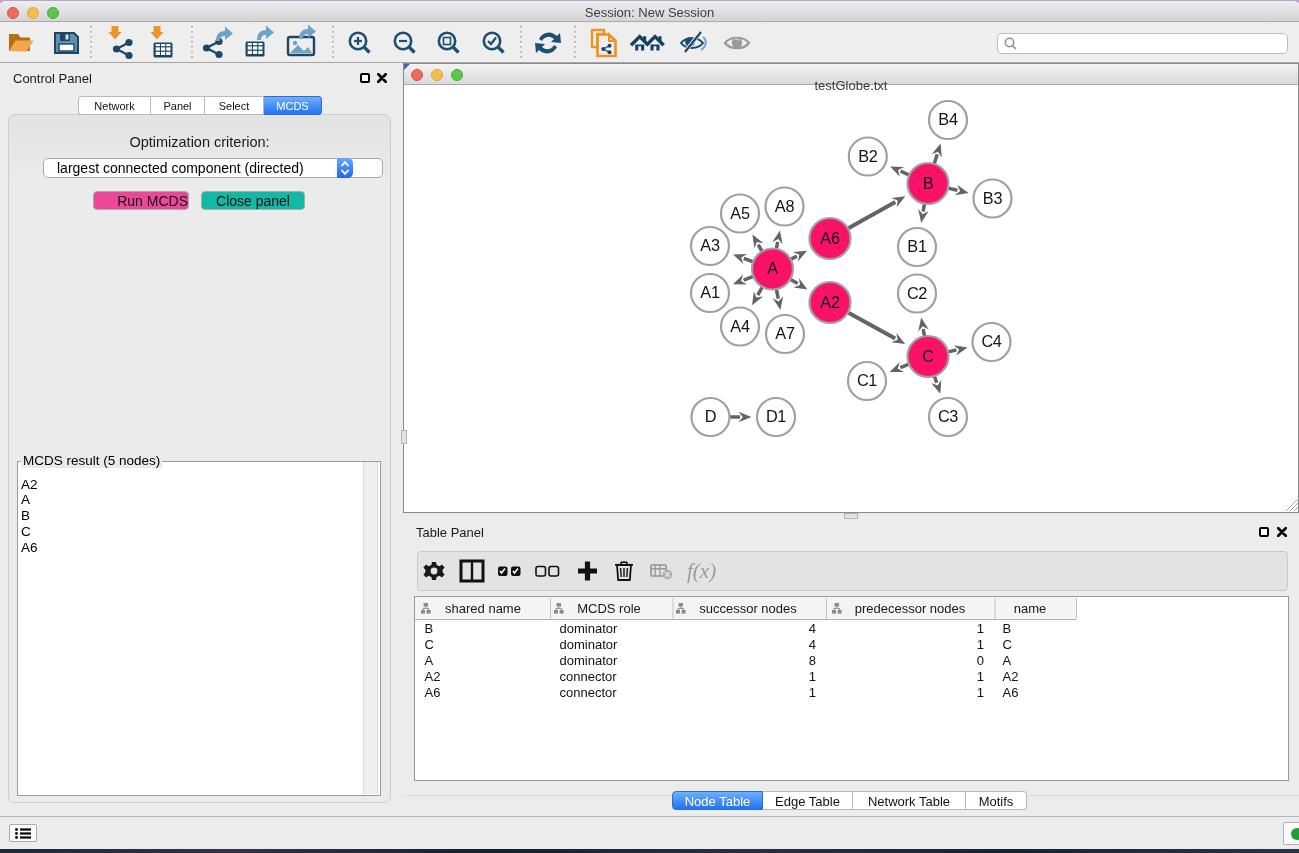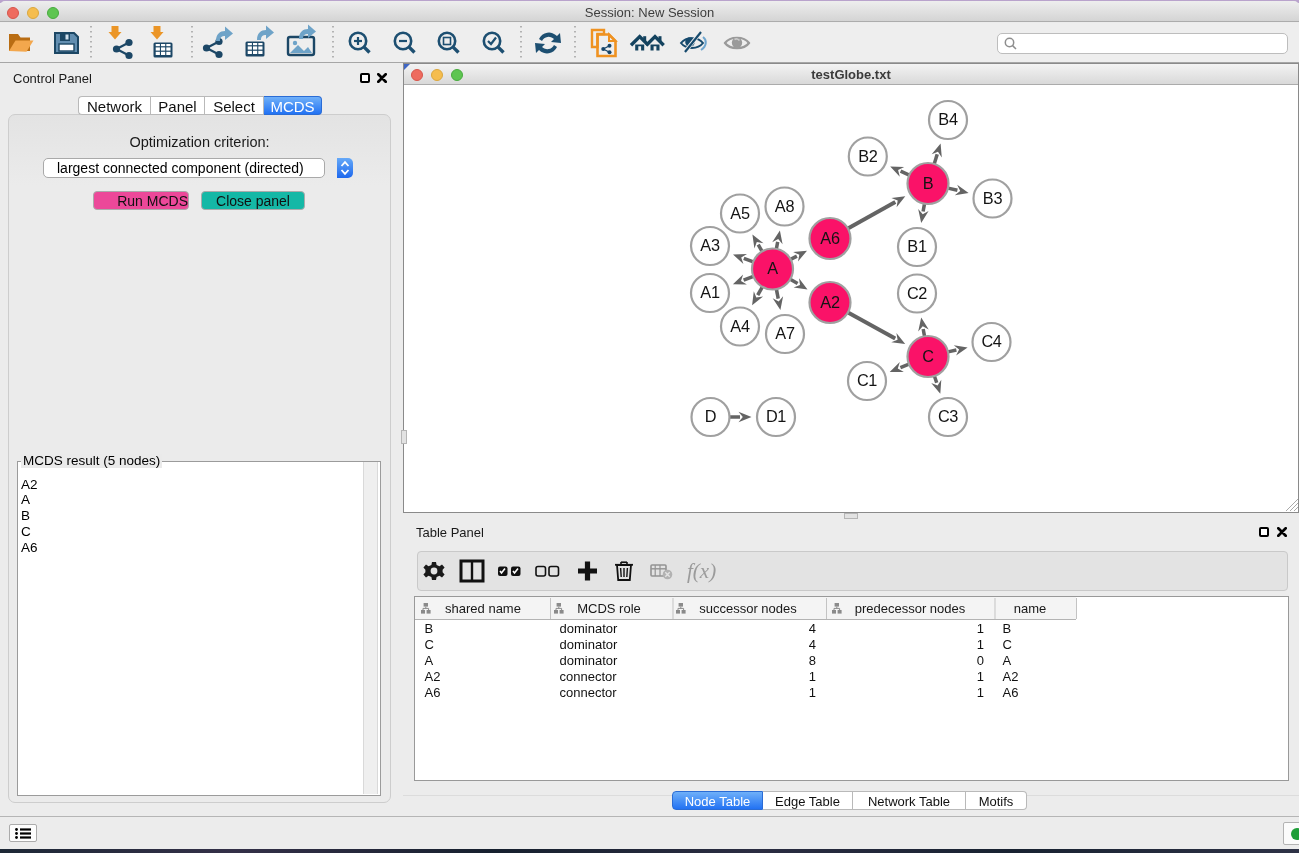--- a/index.html
+++ b/index.html
@@ -142,29 +142,29 @@
 
 <div class="abs" style="left:0;top:64px;width:403px;height:752px;background:#ececec"></div>
 <div class="abs" style="left:13px;top:71px;font-size:13px;color:#1a1a1a">Control Panel</div>
 <div class="abs" style="left:360px;top:73px;width:10px;height:10px;border:2px solid #000;border-radius:2px;background:#fff"></div>
 <svg class="abs" style="left:377px;top:73px" width="10" height="10" viewBox="0 0 10 10">
     <path d="M1.3 1.3 L8.7 8.7 M8.7 1.3 L1.3 8.7" stroke="#000" stroke-width="2.7" stroke-linecap="round"></path>
   </svg>
 
 <div class="abs" style="left:8px;top:114px;width:383px;height:689px;border:1px solid #cdcdcd;border-radius:7px;background:linear-gradient(#e3e3e3,#ebebeb 70px)"></div>
 
-<div class="abs" style="left:78px;top:96px;height:19px;display:flex;font-size:15px;line-height:19px;text-align:center">
+<div class="abs" style="left:78px;top:96px;height:19px;display:flex;font-size:11px;line-height:19px;text-align:center">
 <div style="width:72px;background:#fff;border:1px solid #b9b9b9;border-right:none;border-radius:4px 0 0 4px">Network</div>
 <div style="width:54px;background:#fff;border:1px solid #b9b9b9;border-right:none">Panel</div>
 <div style="width:60px;background:#fff;border:1px solid #b9b9b9">Select</div>
 <div style="width:58px;background:linear-gradient(#6fb0f9,#2272f3);color:#fff;border:1px solid #2a6cd5;border-left:none;border-radius:0 4px 4px 0">MCDS</div>
 </div>
 <div class="abs" style="left:0;top:134px;width:403px;height:18px;text-align:center;font-size:14.5px;color:#1a1a1a"><span style="margin-right:4px">Optimization criterion:</span></div>
 
-<div class="abs" style="left:43px;top:158px;width:282px;height:20px;background:#fff;border:1px solid #a9a9a9;border-radius:5px;line-height:19px;font-size:14px;padding-left:13px;color:#000">largest connected component (directed)</div>
+<div class="abs" style="left:43px;top:158px;width:340px;height:20px;background:#fff;border:1px solid #a9a9a9;border-radius:5px;line-height:19px;font-size:14px;padding-left:13px;color:#000">largest connected component (directed)</div>
 <div class="abs" style="left:337px;top:158px;width:16px;height:20px;background:linear-gradient(#66a9f8,#1d68ee);border-radius:0 5px 5px 0"></div>
 <svg class="abs" style="left:337px;top:158px" width="16" height="20" viewBox="0 0 16 20">
     <path d="M4.5 8 L8 4.2 L11.5 8" fill="none" stroke="#fff" stroke-width="1.8"></path>
     <path d="M4.5 12 L8 15.8 L11.5 12" fill="none" stroke="#fff" stroke-width="1.8"></path>
   </svg>
 
 <div class="abs" style="left:93px;top:191px;width:96px;height:19px;background:#ec4899;border:1px solid #ababab;border-radius:4px;text-align:right;line-height:18px;font-size:14px">Run MCDS</div>
 <div class="abs" style="left:201px;top:191px;width:104px;height:19px;background:#14b8a6;border:1px solid #ababab;border-radius:4px;text-align:center;line-height:18px;font-size:14px">Close panel</div>
 
 <div class="abs" style="left:17px;top:461px;width:364px;height:335px;border:1px solid #9b9b9b;background:#fff"></div>
@@ -183,21 +183,21 @@
     <rect x="5" y="8.4" width="11" height="2.2" fill="#000"></rect>
 </svg>
 <div class="abs" style="left:1283px;top:822px;width:75px;height:23px;background:#fbfbfb;border:1px solid #b3b3b3;border-radius:2px;font-size:13px;line-height:22px"><span style="display:inline-block;width:12px;height:12px;border-radius:50%;background:#1e9e38;margin:0 5px 0 7px;vertical-align:-2px"></span>Memory</div>
 <div class="abs" style="left:0;top:849px;width:1299px;height:4px;background:linear-gradient(90deg,#1d2836,#343048 18%,#16202e 38%,#2b2d42 58%,#182231 78%,#2e3246)"></div>
 
 <div class="abs" style="left:403px;top:63px;width:896px;height:450px;background:#fff;border:1px solid #8a8a8a"></div>
 <div class="abs" style="left:404px;top:64px;width:894px;height:21px;background:linear-gradient(#f3f3f3,#d9d9d9);border-bottom:1px solid #ababab">
   <span class="tl" style="left:7px;top:5px;background:#ee6b5f;border:1px solid #d7554b"></span>
   <span class="tl" style="left:27px;top:5px;background:#f5bd4e;border:1px solid #dba73d"></span>
   <span class="tl" style="left:47px;top:5px;background:#5ec551;border:1px solid #48ab3e"></span>
-  <div style="text-align:center;font-size:13px;font-weight:bold;color:#3a3a3a;padding-top:3px">testGlobe.txt</div>
+  <div style="text-align:center;font-size:13px;font-weight:normal;color:#3a3a3a;padding-top:14px">testGlobe.txt</div>
 </div>
 <svg class="abs" style="left:404px;top:64px" width="6" height="6" viewBox="0 0 6 6">
     <path d="M0 0 L6 0 L0 6 Z" fill="#3f66c4"></path>
   </svg>
 
 <svg class="abs" style="left:1284px;top:497px" width="14" height="14" viewBox="0 0 14 14">
 <line x1="2" y1="14" x2="14" y2="2" stroke="#a9a9a9" stroke-width="1"></line>
 <line x1="6" y1="14" x2="14" y2="6" stroke="#a9a9a9" stroke-width="1"></line>
 <line x1="10" y1="14" x2="14" y2="10" stroke="#a9a9a9" stroke-width="1"></line>
 </svg>

